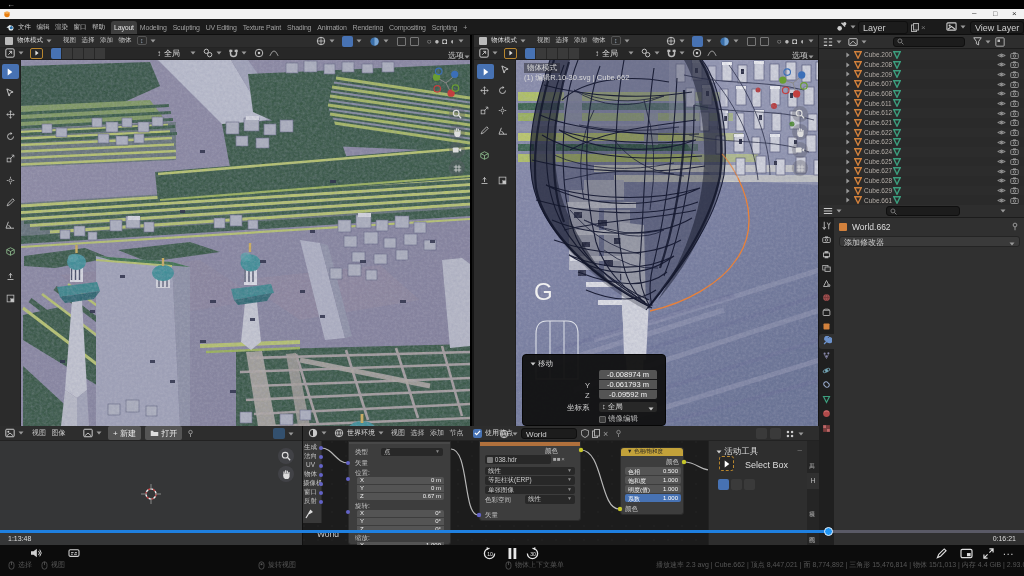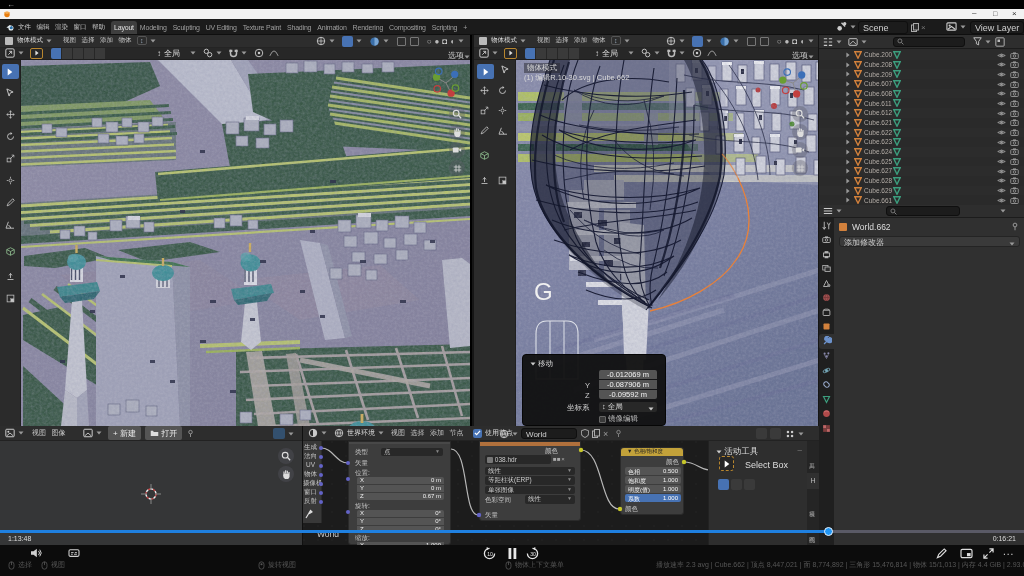--- a/index.html
+++ b/index.html
@@ -69,21 +69,21 @@
           <circle cx="4" cy="8" r="2.5" fill="#ccc"></circle>
           <path d="M6,2 L10,6" stroke="#ccc" stroke-width="1.5"></path>
           <circle cx="9.5" cy="3" r="1.8" fill="#ccc"></circle>
         </svg>
         <span class="ddv">
           <svg width="6" height="4" viewBox="0 0 6 4">
             <path d="M0.5,0.5 L5.5,0.5 L3,3.5Z" fill="#999999"></path>
           </svg>
         </span>
  </div>
- <div class="fld abs" style="left:858px;top:2px;width:50px;height:13px;padding:1px 4px;">Scene</div>
+ <div class="fld abs" style="left:858px;top:2px;width:50px;height:13px;padding:1px 4px;">Layer</div>
  <div class="abs row" style="left:911px;top:4px;">
         <svg width="8" height="9" viewBox="0 0 8 9">
           <rect x="0.5" y="2" width="5" height="6.5" fill="none" stroke="#aaa"></rect>
           <rect x="2.5" y="0.5" width="5" height="6.5" fill="#2e2e2e" stroke="#aaa"></rect>
         </svg>
         <span style="color:#777;margin-left:2px;font-size:8px;">×</span>
       </div>
  <div class="row abs" style="left:946px;top:2.5px;">
   <svg width="11" height="11" viewBox="0 0 12 12">
           <rect x="1" y="2" width="10" height="8" rx="1" fill="none" stroke="#ccc" stroke-width="1.2"></rect>
@@ -948,23 +948,23 @@
  <div class="abs" style="left:60px;top:218px;color:#f0f0f0;font-size:24px;">G</div>
  <svg class="abs" style="left:61px;top:260px;" width="44" height="60" viewBox="0 0 44 60">
   <path d="M12,1 L32,1 Q43,1 43,14 L43,59 L1,59 L1,14 Q1,1 12,1 Z" fill="none" stroke="#dde0e8" stroke-width="1.1"></path>
   <path d="M15,1 L15,59 M29,1 L29,59" stroke="#dde0e8" stroke-width="1" fill="none"></path>
  </svg>
  <div class="abs" style="left:48px;top:294px;width:144px;height:72px;background:rgba(16,16,16,0.95);border-radius:4px;border:1px solid #060606;">
   <div class="abs row" style="left:7px;top:4px;color:#ddd;font-size:7.5px;"><svg width="6" height="4" viewBox="0 0 6 4">
               <path d="M0.5,0.5 L5.5,0.5 L3,3.5Z" fill="#ccc"></path>
             </svg>&nbsp;移动</div>
   <div class="abs" style="left:48px;top:16px;color:#cbcbcb;font-size:7.5px;margin-left:30px;">移动 X</div>
-  <div class="abs" style="left:76px;top:14.5px;width:58px;height:9.5px;background:#545454;border-radius:2px 2px 0 0;color:#f2f2f2;font-size:7.5px;text-align:center;">-0.012069 m</div>
+  <div class="abs" style="left:76px;top:14.5px;width:58px;height:9.5px;background:#545454;border-radius:2px 2px 0 0;color:#f2f2f2;font-size:7.5px;text-align:center;">-0.008974 m</div>
   <div class="abs" style="left:62px;top:26px;color:#cbcbcb;font-size:7.5px;">Y</div>
-  <div class="abs" style="left:76px;top:24.5px;width:58px;height:9.5px;background:#545454;color:#f2f2f2;font-size:7.5px;text-align:center;">-0.087906 m</div>
+  <div class="abs" style="left:76px;top:24.5px;width:58px;height:9.5px;background:#545454;color:#f2f2f2;font-size:7.5px;text-align:center;">-0.061793 m</div>
   <div class="abs" style="left:62px;top:36px;color:#cbcbcb;font-size:7.5px;">Z</div>
   <div class="abs" style="left:76px;top:34.5px;width:58px;height:9.5px;background:#545454;border-radius:0 0 2px 2px;color:#f2f2f2;font-size:7.5px;text-align:center;">-0.09592 m</div>
   <div class="abs" style="left:44px;top:48px;color:#cbcbcb;font-size:7.5px;">坐标系</div>
   <div class="abs" style="left:76px;top:46.5px;width:58px;height:10px;background:#282828;border-radius:2px;color:#ddd;font-size:7.5px;padding:0.5px 3px;">↕ 全局<span style="float:right;margin-top:1.5px;"><svg width="6" height="4" viewBox="0 0 6 4">
                 <path d="M0.5,0.5 L5.5,0.5 L3,3.5Z" fill="#ccc"></path>
               </svg></span></div>
   <div class="abs row" style="left:76px;top:59px;color:#bbb;font-size:7.5px;"><span style="display:inline-block;width:7px;height:7px;background:#3a3a3a;border:1px solid #666;border-radius:1px;"></span>&nbsp;镜像编辑</div>
  </div>
  <svg class="abs" style="right:11px;top:7px;" width="32" height="32" viewBox="0 0 44 44">
   <g stroke="#888" stroke-width="1.3">

